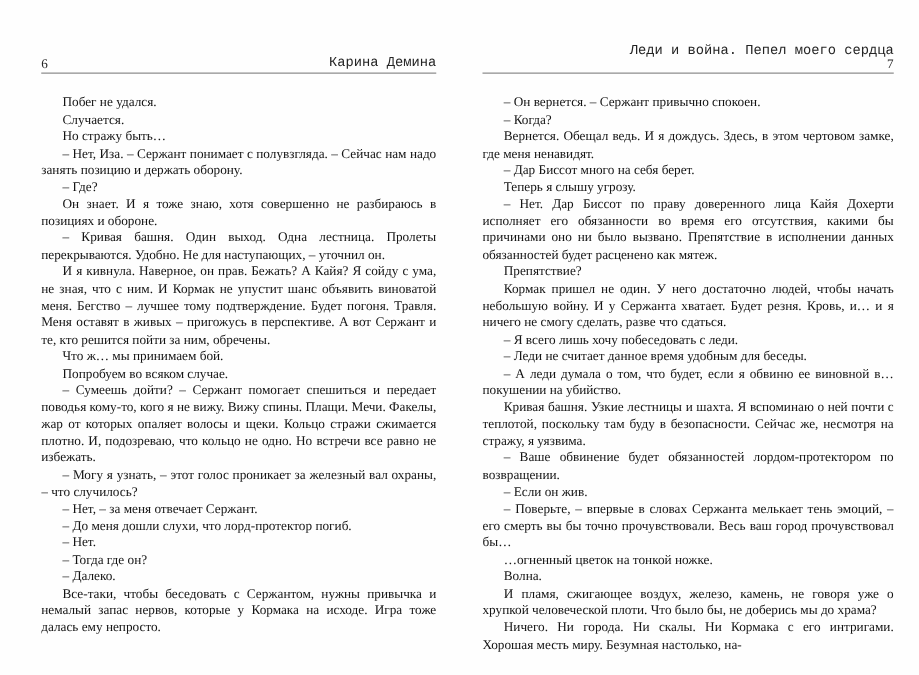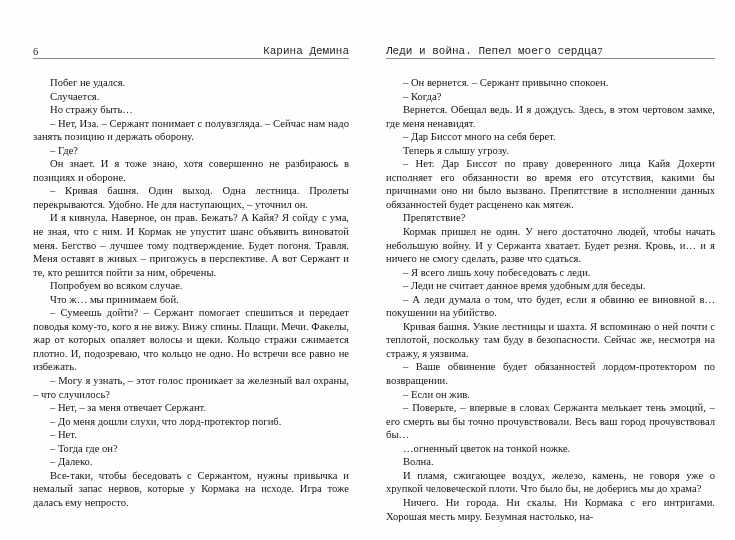--- a/index.html
+++ b/index.html
@@ -46,21 +46,21 @@
   .running-head {
     position: relative;
     display: flex;
     align-items: flex-end;
     height: 16px;
     border-bottom: 1px solid #8d8d8d;
     padding-bottom: 1px;
     margin-bottom: 17px;
   }
   .running-head.left  { justify-content: space-between; }
-  .running-head.right { justify-content: flex-start; }
+  .running-head.right { justify-content: flex-end; flex-direction: column; }
 
   .folio {
     font-size: 10.5px;
     letter-spacing: .2px;
     line-height: 1;
     color: #242424;
     font-family: "Liberation Serif", "DejaVu Serif", serif;
   }
 
   .head-title {
@@ -115,22 +115,22 @@
 
     <div class="textblock clipper">
       <p>Побег не удался.</p>
       <p>Случается.</p>
       <p>Но стражу быть…</p>
       <p class="dlg">– Нет, Иза. – Сержант понимает с полувзгляда. – Сейчас нам надо занять позицию и держать оборону.</p>
       <p class="dlg">– Где?</p>
       <p>Он знает. И я тоже знаю, хотя совершенно не разбираюсь в позициях и обороне.</p>
       <p class="dlg">– Кривая башня. Один выход. Одна лестница. Пролеты перекрываются. Удобно. Не для наступающих, – уточнил он.</p>
       <p>И я кивнула. Наверное, он прав. Бежать? А Кайя? Я сойду с ума, не зная, что с ним. И Кормак не упустит шанс объявить виноватой меня. Бегство – лучшее тому подтверждение. Будет погоня. Травля. Меня оставят в живых – пригожусь в перспективе. А вот Сержант и те, кто решится пойти за ним, обречены.</p>
+      <p>Что ж… мы принимаем бой.</p>
       <p>Попробуем во всяком случае.</p>
-      <p>Что ж… мы принимаем бой.</p>
       <p class="dlg">– Сумеешь дойти? – Сержант помогает спешиться и передает поводья кому-то, кого я не вижу. Вижу спины. Плащи. Мечи. Факелы, жар от которых опаляет волосы и щеки. Кольцо стражи сжимается плотно. И, подозреваю, что кольцо не одно. Но встречи все равно не избежать.</p>
       <p class="dlg">– Могу я узнать, – этот голос проникает за железный вал охраны, – что случилось?</p>
       <p class="dlg">– Нет, – за меня отвечает Сержант.</p>
       <p class="dlg">– До меня дошли слухи, что лорд-протектор погиб.</p>
       <p class="dlg">– Нет.</p>
       <p class="dlg">– Тогда где он?</p>
       <p class="dlg">– Далеко.</p>
       <p>Все-таки, чтобы беседовать с Сержантом, нужны привычка и немалый запас нервов, которые у Кормака на исходе. Игра тоже далась ему непросто.</p>
     </div>
   </div>

